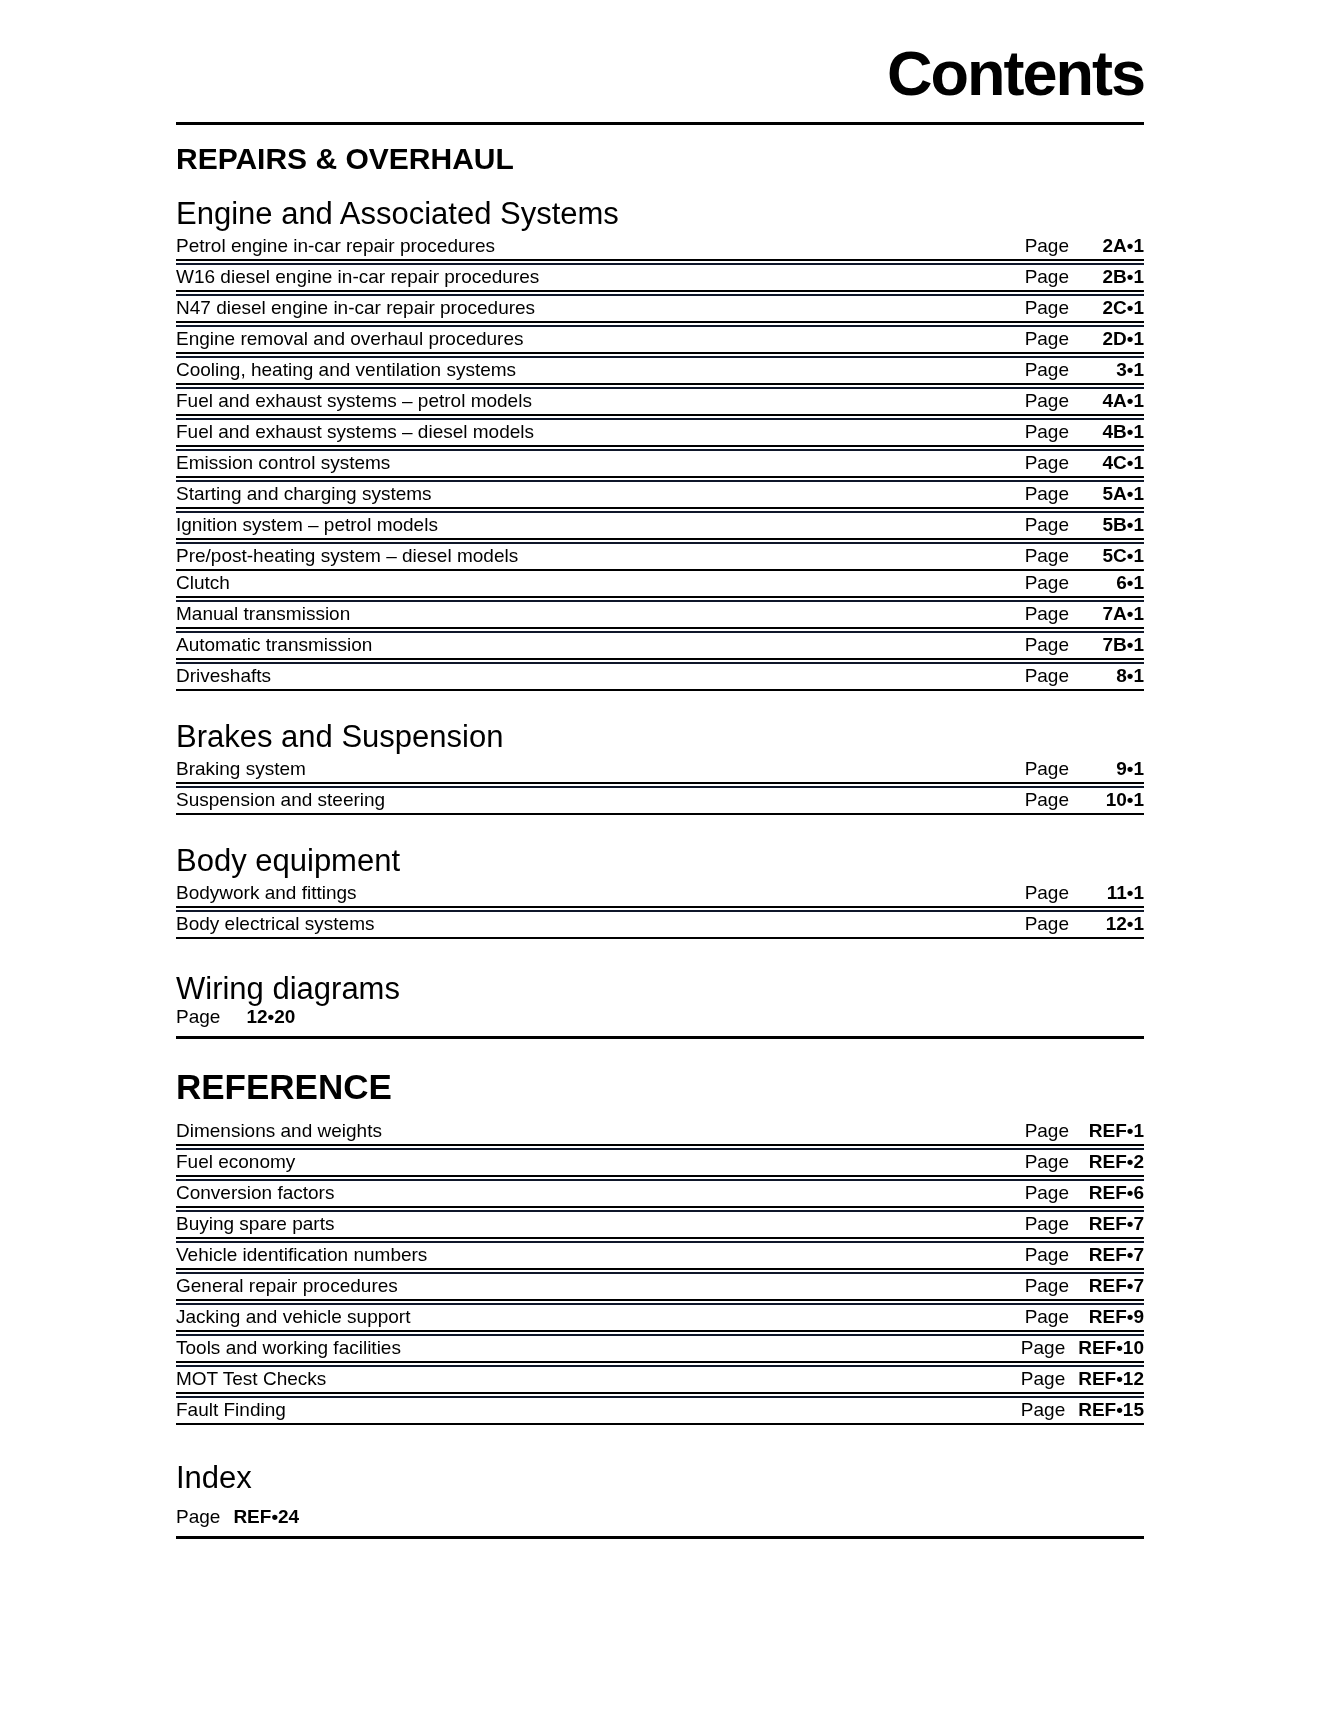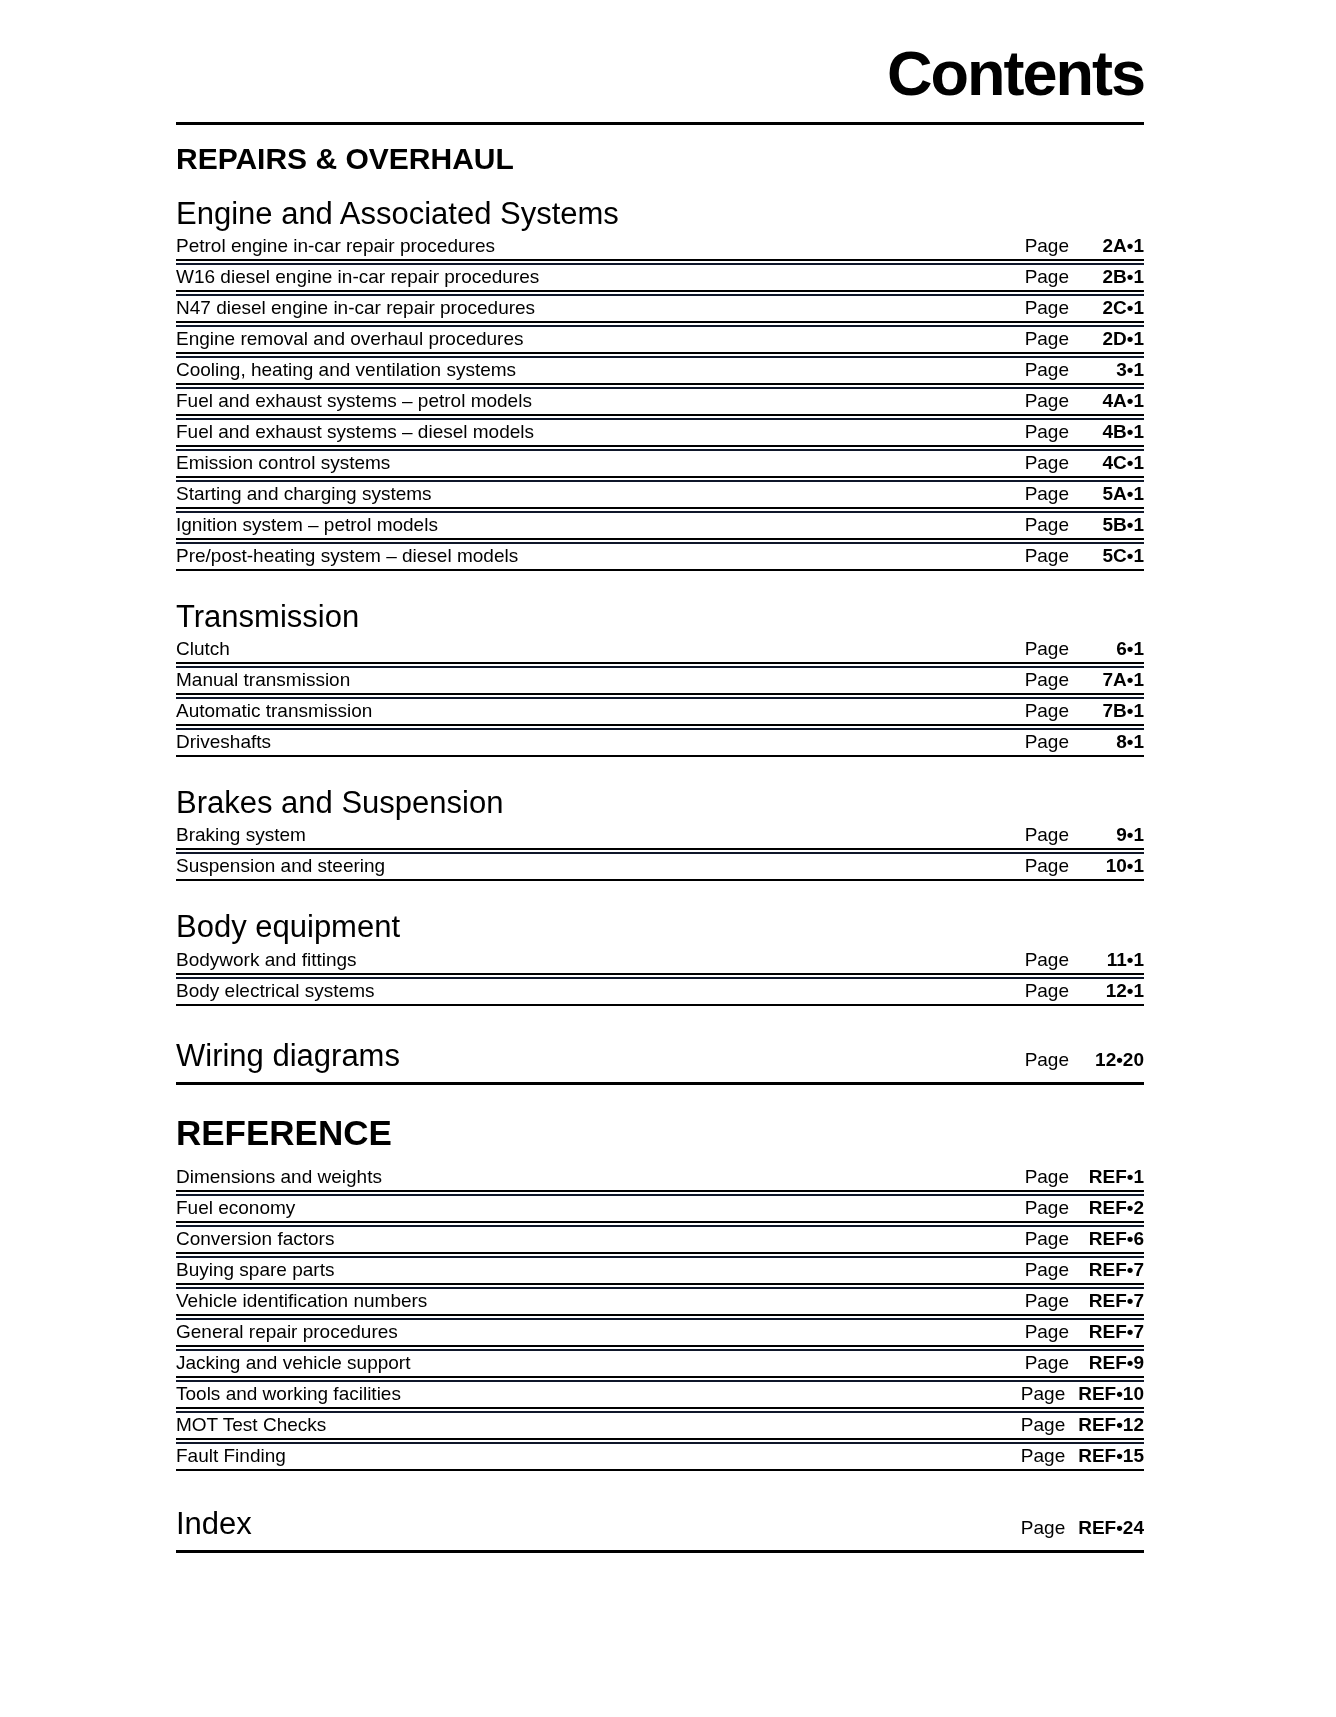--- a/index.html
+++ b/index.html
@@ -86,20 +86,21 @@
     min-width: 62px;
     text-align: right;
     margin-left: 13px;
   }
   .standalone-row {
     display: flex;
     align-items: baseline;
     justify-content: space-between;
     border-bottom: 3px solid #000;
     padding-bottom: 9px;
+    flex-direction: column;
   }
   .standalone-row .section-heading {
     margin: 0;
   }
   .standalone-row .page-ref {
     font-size: 19px;
     line-height: 20px;
   }
   .wiring-block { margin-top: 33px; }
   .index-block  { margin-top: 36px; gap: 12px; }
@@ -189,21 +190,20 @@
     <div class="toc-row">
       <span class="toc-label">Pre/post-heating system – diesel models</span>
       <span class="page-ref">
           <span class="page-word">Page</span>
           <span class="page-num">5C•1</span>
         </span>
     </div>
   </section>
 
   <section>
-    <div class="section-heading">Transmission</div>
     <div class="toc-row">
       <span class="toc-label">Clutch</span>
       <span class="page-ref">
           <span class="page-word">Page</span>
           <span class="page-num">6•1</span>
         </span>
     </div>
     <div class="toc-row">
       <span class="toc-label">Manual transmission</span>
       <span class="page-ref">

